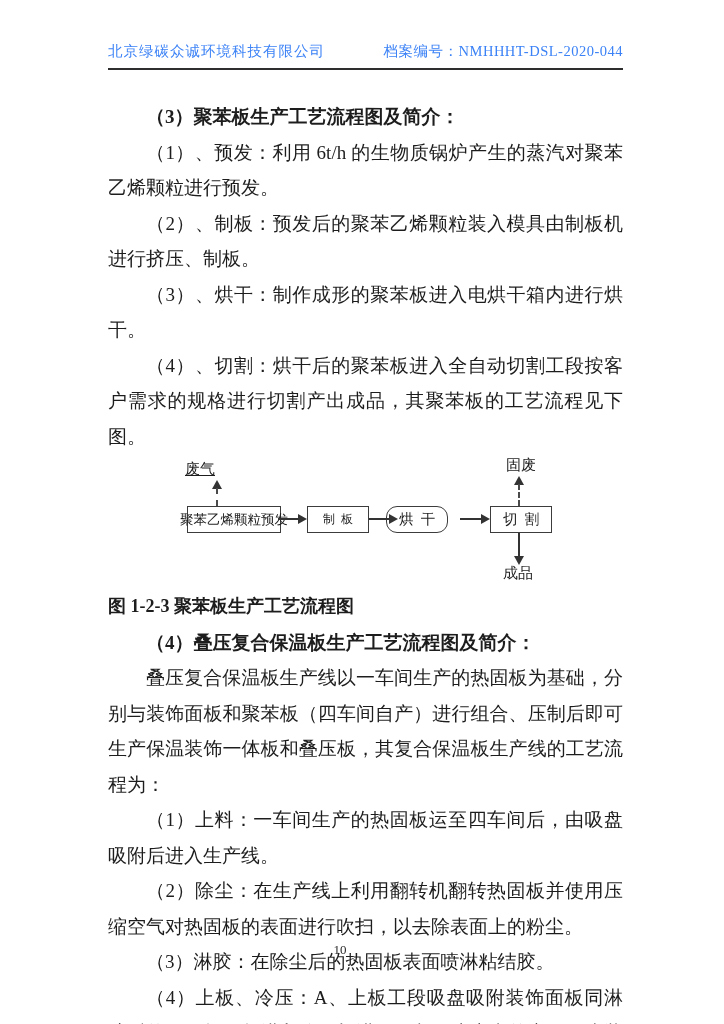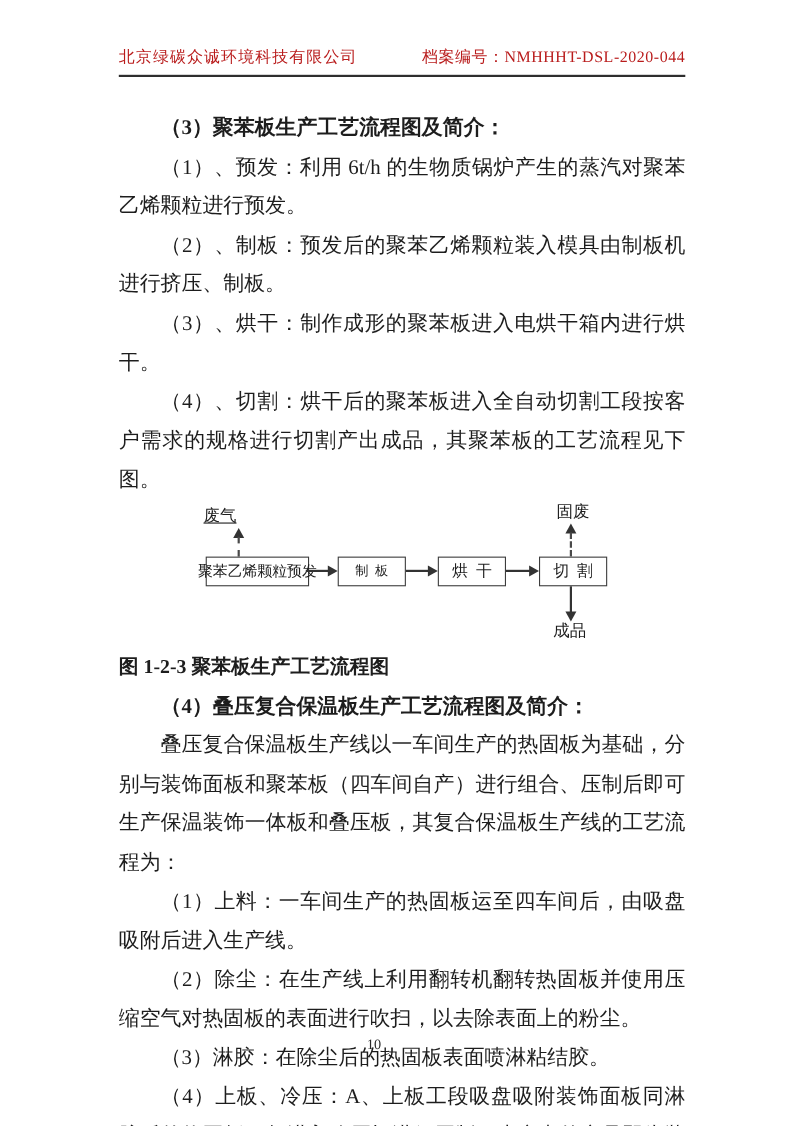--- a/index.html
+++ b/index.html
@@ -3,21 +3,21 @@
 <meta charset="utf-8">
 <style>
   html,body { margin:0; padding:0; background:#ffffff; }
   .page {
     position:relative; width:724px; height:1024px; background:#ffffff;
     font-family:"Liberation Serif","DejaVu Serif",serif; color:#1d1d1d; overflow:hidden;
   }
   .hdr {
     position:absolute; left:108px; top:42px; width:515px;
     display:flex; justify-content:space-between; align-items:flex-start;
-    font-size:14.5px; letter-spacing:1px; color:#b91c1c;
+    font-size:14.5px; letter-spacing:1px; color:#3b82f6;
     padding-bottom:7px; border-bottom:2px solid #2e2e2e;
   }
   .hdr .fileno { letter-spacing:0.5px; }
   .content { position:absolute; left:108px; top:70px; width:515px; }
   .content p {
     margin:0; font-size:19px; line-height:35.5px;
     text-align:justify; text-indent:2em; color:#1d1d1d;
   }
   .content p.h { font-weight:bold; margin-top:29px; }
   .content p.h4 { font-weight:bold; margin-top:0; }
@@ -64,21 +64,21 @@
       <span class="fc-label" style="left:77px; top:4px;text-decoration:underline;">废气</span>
       <span class="head-up" style="left:104px; top:24px;"></span>
       <span class="vdash" style="left:108px; top:32px; height:18px;"></span>
 
       <span class="fc-label" style="left:398px; top:0px;">固废</span>
       <span class="head-up" style="left:406px; top:20px;"></span>
       <span class="vdash" style="left:410px; top:28px; height:22px;"></span>
 
       <div class="fc-box" style="left:55px; width:94px;margin-left:24px;">聚苯乙烯颗粒预发</div>
       <div class="fc-box" style="left:199px; width:62px; font-size:12px;">制  板</div>
-      <div class="fc-box" style="left:290px; width:62px; font-size:14.5px;">烘  干</div>
+      <div class="fc-box" style="left:278px; width:62px; font-size:14.5px;border-radius:11px;">烘  干</div>
       <div class="fc-box" style="left:382px; width:62px; font-size:14.5px;">切  割</div>
 
       <span class="hline" style="left:170px; width:21px;"></span>
       <span class="head-right" style="left:190px;"></span>
       <span class="hline" style="left:261px; width:21px;"></span>
       <span class="head-right" style="left:281px;"></span>
       <span class="hline" style="left:352px; width:22px;"></span>
       <span class="head-right" style="left:373px;"></span>
 
       <span class="vsolid" style="left:410px; top:77px; height:24px;"></span>

